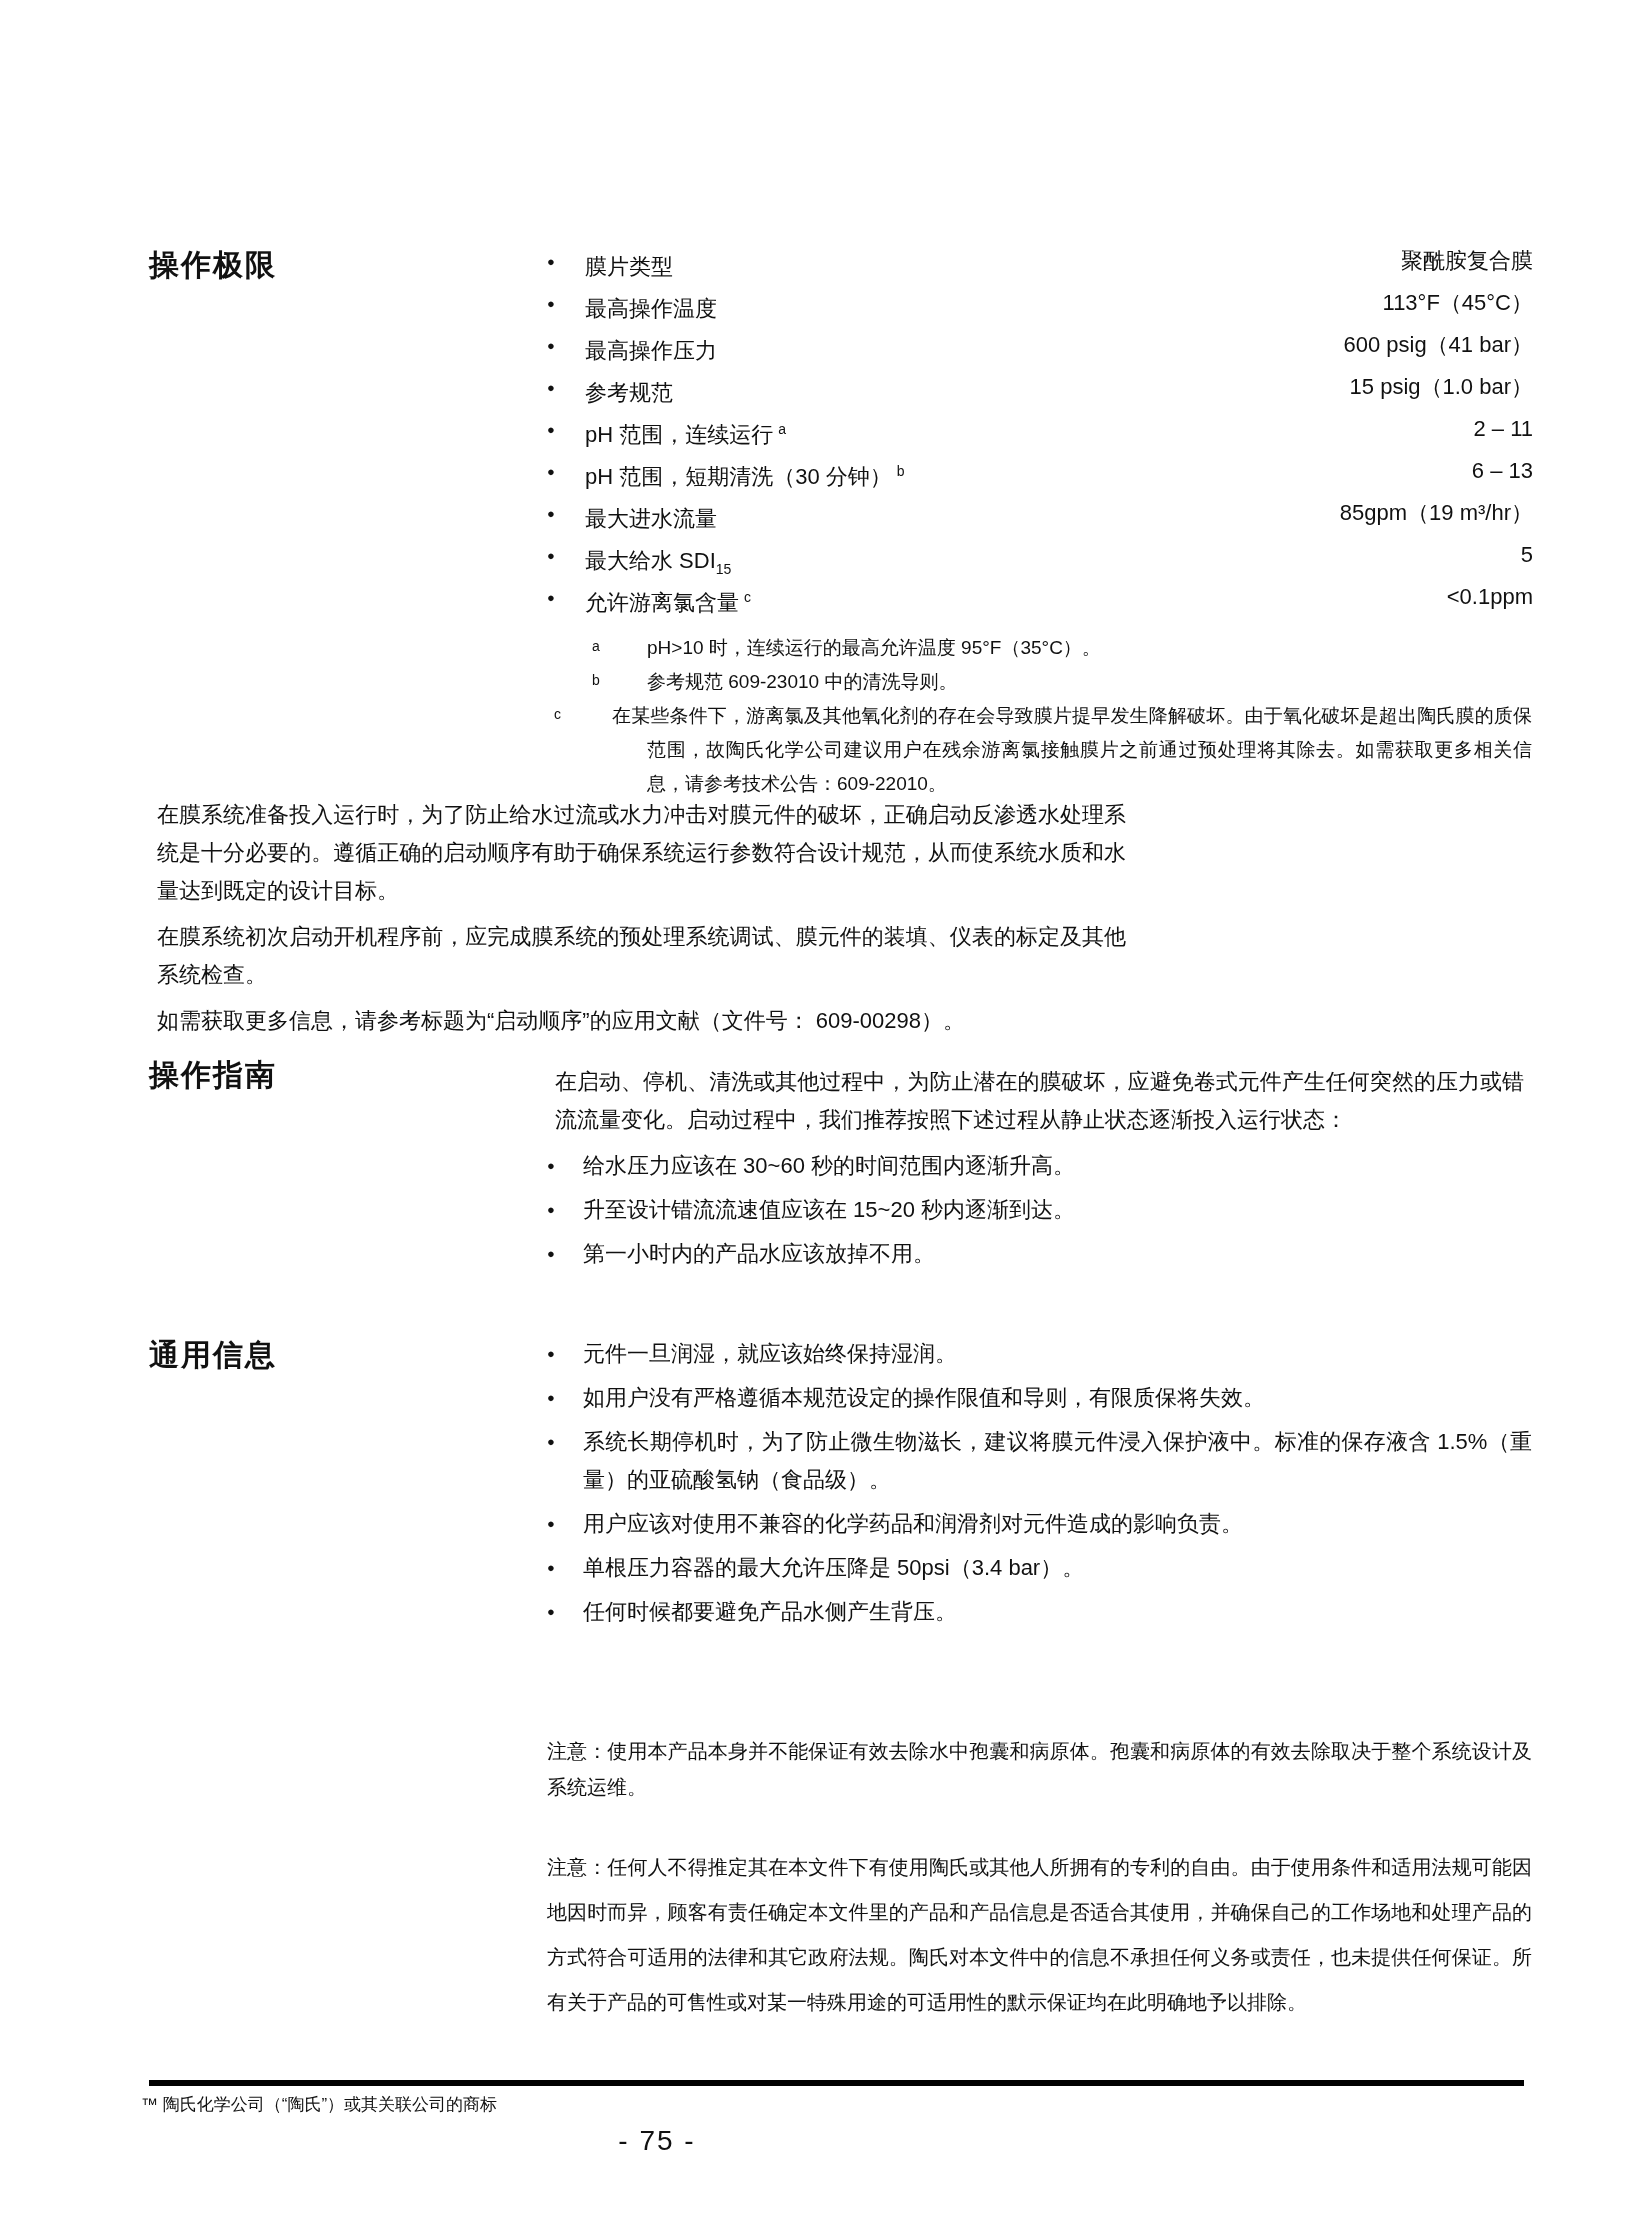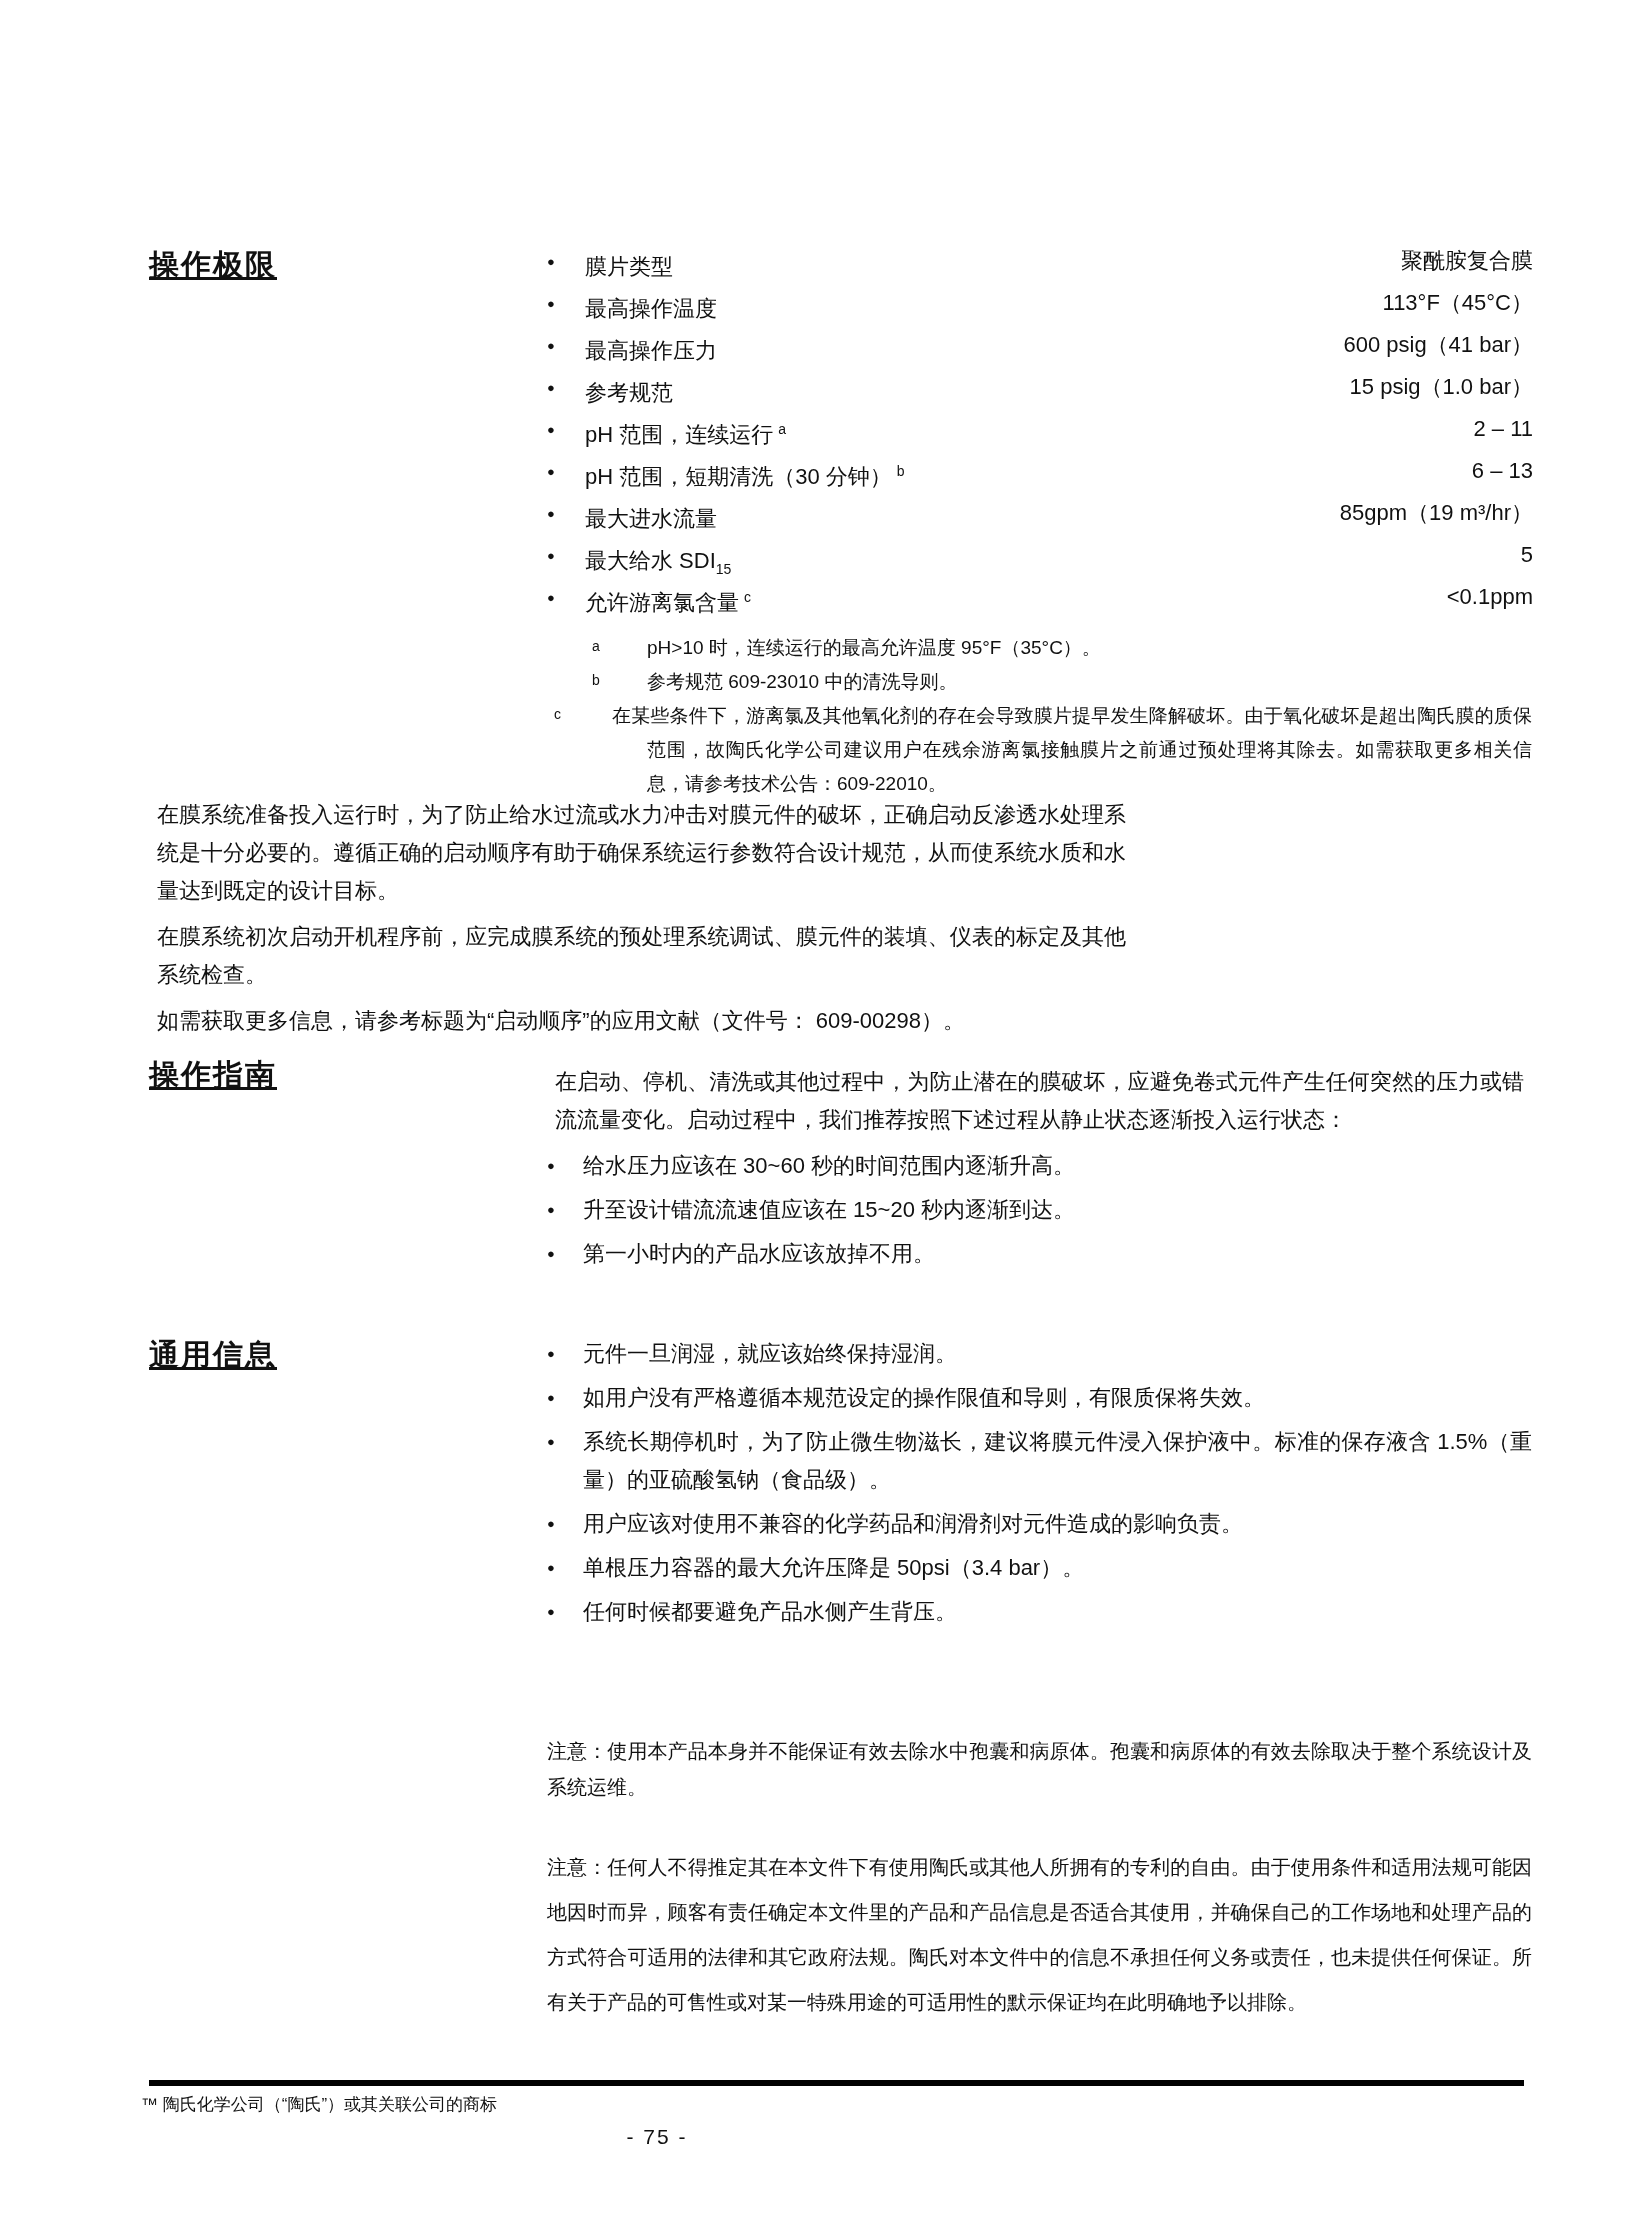--- a/index.html
+++ b/index.html
@@ -6,21 +6,21 @@
   .page {
     position:relative;
     width:1646px; height:2234px;
     background:#ffffff;
     margin:0 auto;
     font-family:"Liberation Sans","DejaVu Sans",sans-serif;
     color:#111;
     overflow:hidden;
   }
   .section { position:absolute; left:149px; width:1383px; display:flex; }
-  .sec-h { width:398px; flex:none; font-size:30px; font-weight:bold; letter-spacing:2px;text-decoration:underline; }
+  .sec-h { width:398px; flex:none; font-size:30px; font-weight:bold; letter-spacing:2px; }
   .sec-b { width:985px; flex:none; font-size:22px; line-height:38px; text-align:justify; }
 
   
   .spec-row { display:flex; align-items:flex-start; height:42px; }
   .spec-bullet { width:38px; flex:none; font-size:13px; line-height:30px; padding-top:2px; }
   .spec-label { width:649px; flex:none; font-size:22px; line-height:32px; text-align:left; }
   .spec-label sup { font-size:14px; margin-left:5px; }
   .spec-label sub { font-size:14px; }
   .spec-value { width:299px; flex:none; font-size:22px; line-height:32px; text-align:right; }
 
@@ -36,21 +36,21 @@
   .b-dot { width:36px; flex:none; font-size:13px; line-height:38px; }
   .b-text { flex:1; text-align:justify; }
 
   .notes { position:absolute; left:547px; width:985px; }
   .note { font-size:20px; text-align:justify; margin:0; }
   .note-1 { line-height:36px; }
   .note-2 { line-height:45px; margin-top:40px; }
 
   .footer-rule { position:absolute; left:149px; top:2080px; width:1375px; height:6px; background:#000; }
   .trademark { position:absolute; left:141px; top:2093px; width:995px; font-size:17px; }
-  .page-number { position:absolute; left:0; top:2125px; width:1314px; text-align:center; font-size:21px; letter-spacing:2px; }
+  .page-number { position:absolute; left:0; top:2125px; width:1314px; text-align:center; font-size:28px; letter-spacing:2px; }
 </style>
 </head>
 <body>
 
 <div class="page">
 
   <div class="section" style="top:245px;">
     <div class="sec-h">操作极限</div>
     <div class="sec-b">
       <div>

